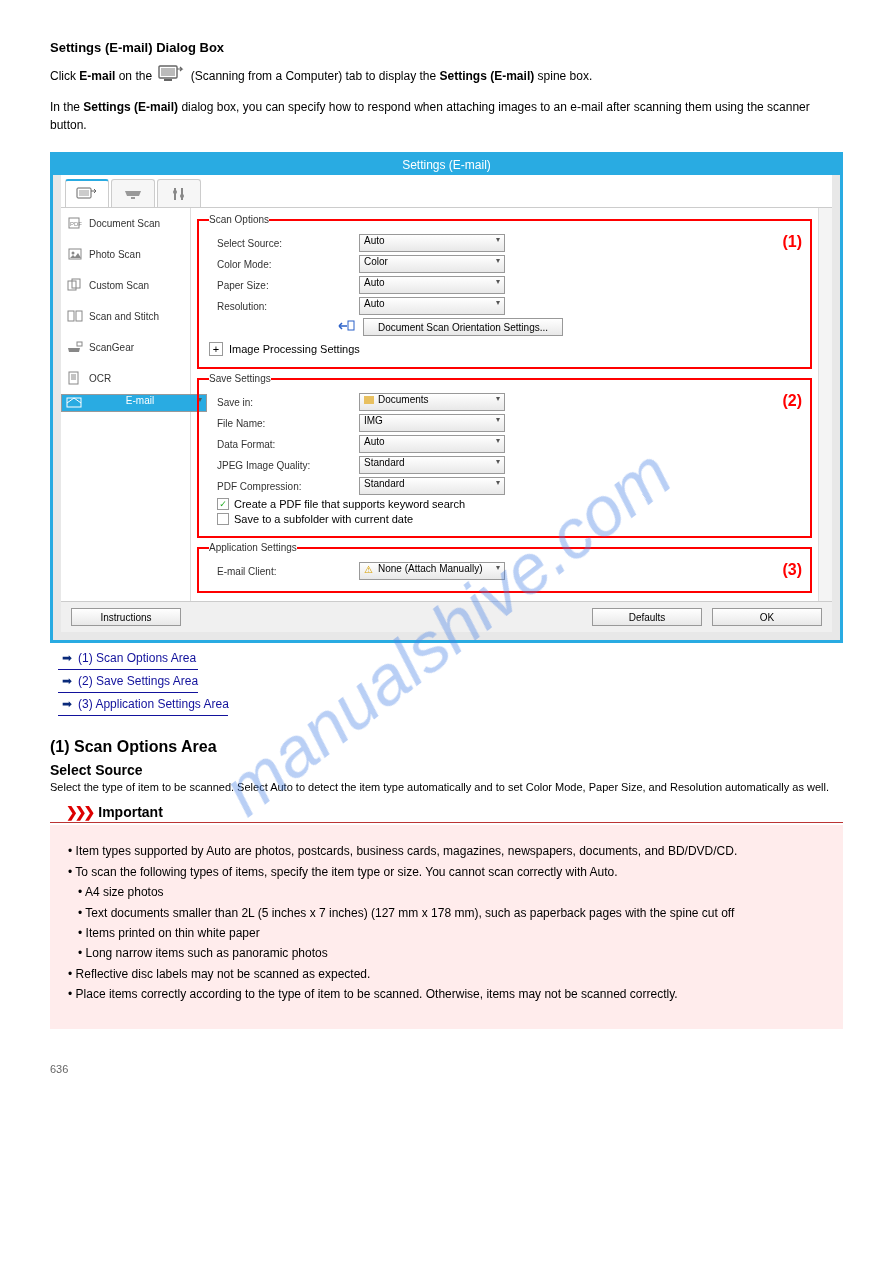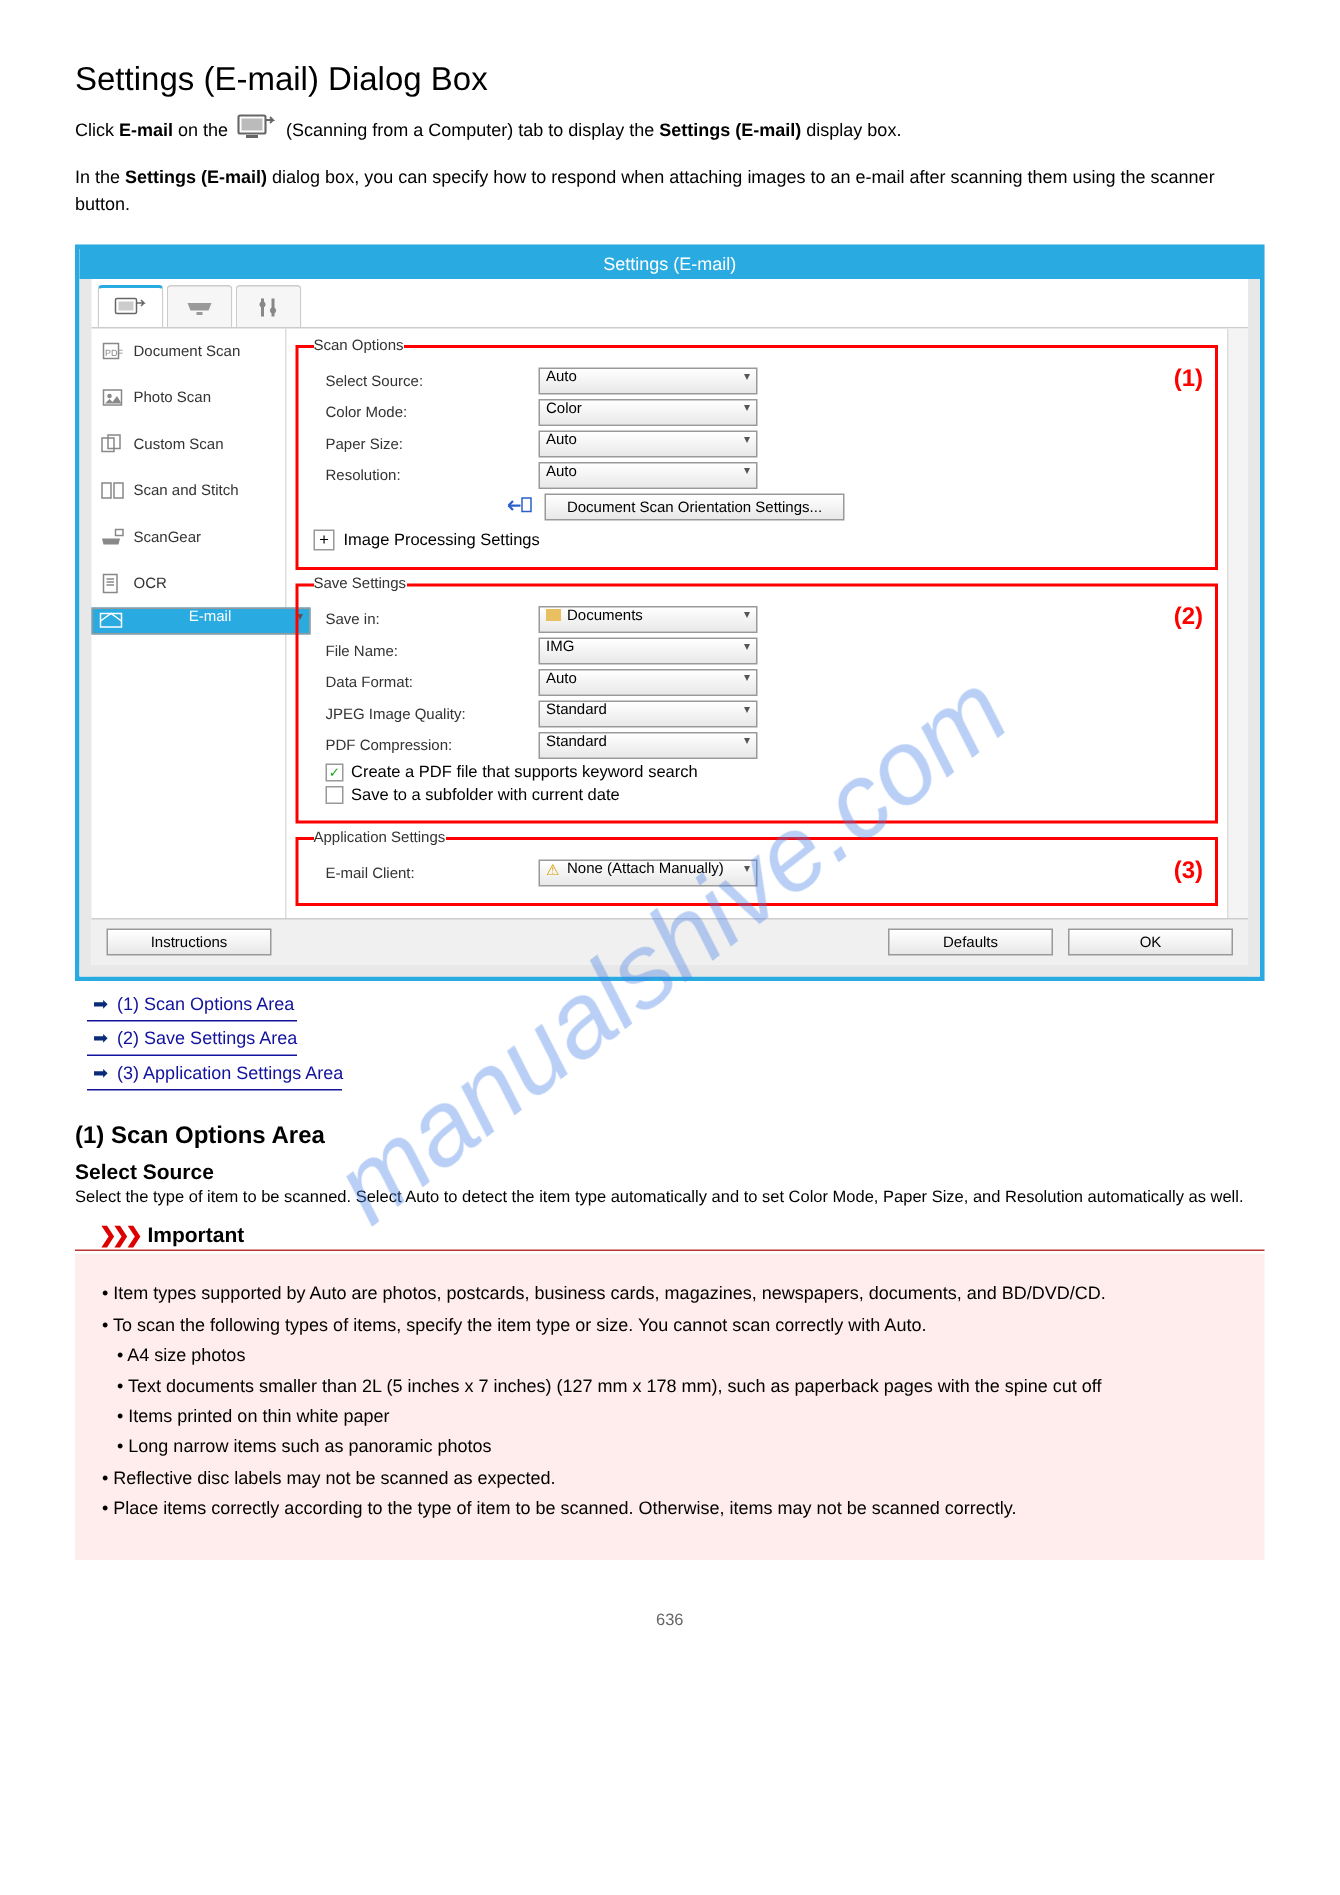--- a/index.html
+++ b/index.html
@@ -1,17 +1,17 @@
 <!DOCTYPE html>
 <html><head>
 <meta charset="utf-8">
 <style>
 *{box-sizing:border-box;margin:0;padding:0}
 body{font-family:"Segoe UI",Tahoma,sans-serif;font-size:11px;background:#fff;color:#000;width:893px;padding:30px 50px}
-h2{font-size:22px;font-weight:normal;margin:10px 0 8px}
+h2{font-size:13px;font-weight:bold;margin:10px 0 8px}
 .intro{font-size:12px;line-height:1.5;margin:8px 0 4px}
 .icon-inline{display:inline-block;vertical-align:middle;margin:0 3px}
 .icon-inline svg{width:26px;height:22px}
 .scr{border:3px solid #29abe2;background:#f0f0f0;margin:18px 0 8px;overflow:hidden}
 .title{background:#29abe2;color:#fff;text-align:center;padding:3px 0;font-size:12px}
 .win{border:8px solid #e8e8e8;border-top:0;background:#fff;display:flex;flex-direction:column}
 .toolbar{display:flex;border-bottom:1px solid #ccc;padding:4px 4px 0;gap:2px}
 .tbtn{width:44px;height:28px;border:1px solid #ccc;border-bottom:none;background:#f6f6f6;display:flex;align-items:center;justify-content:center;border-radius:3px 3px 0 0}
 .tbtn.active{background:#fff;border-top:2px solid #29abe2}
 .body{display:flex}
@@ -44,41 +44,41 @@
 .arrow{color:#0a2a7a;font-size:12px}
 .link{color:#12129c;font-size:12px}
 .linkline{border-bottom:1px solid #12129c;width:140px;height:1px;margin-left:-4px}
 h3{font-size:16px;font-weight:bold;margin:16px 0 4px}
 .subhead{font-size:14px;font-weight:bold;margin:6px 0 2px}
 .para{font-size:11px;margin:2px 0 9px;line-height:1.4}
 .arrows3{font-size:14px;color:#d00;letter-spacing:-3px;font-weight:bold}
 .important{font-size:14px;font-weight:bold;margin-left:3px}
 .hr{border:0;border-top:1px solid #b33;margin:2px 0}
 .note{background:#ffecec;padding:16px 18px 24px;font-size:12px;line-height:1.7}
-.pagenum{text-align:center;font-size:11px;color:#666;margin-top:34px}
+.pagenum{text-align:left;font-size:11px;color:#666;margin-top:34px}
 .wm{position:fixed;left:50%;top:50%;transform:translate(-50%,-50%) rotate(-38deg);font-size:70px;color:rgba(70,130,230,0.38);font-family:Arial,sans-serif;pointer-events:none;z-index:999;font-style:italic}
 </style>
 </head>
 <body>
 
 <div class="wm">manualshive.com</div>
 
 <h2>Settings (E-mail) Dialog Box</h2>
 
 <p class="intro">
   <span>Click </span><b>E-mail</b><span> on the </span>
   <span class="icon-inline">
     <svg viewBox="0 0 26 22">
         <rect x="1" y="3" width="18" height="12" rx="1" fill="none" stroke="#666" stroke-width="1.4"></rect>
         <rect x="3" y="5" width="14" height="8" fill="#bbb"></rect>
         <rect x="6" y="16" width="8" height="2" fill="#666"></rect>
         <path d="M19 6 h5 l-2 -2 M24 6 l-2 2" stroke="#666" stroke-width="1.2" fill="none"></path>
       </svg>
   </span>
-  <span>(Scanning from a Computer) tab to display the </span><b>Settings (E-mail)</b><span> display box.</span>
+  <span>(Scanning from a Computer) tab to display the </span><b>Settings (E-mail)</b><span> spine box.</span>
 </p>
 <p class="intro">
   <span>In the </span><b>Settings (E-mail)</b><span> dialog box, you can specify how to respond when attaching images to an e-mail after scanning them using the scanner button.</span>
 </p>
 
 <div class="scr">
   <div class="title">Settings (E-mail)</div>
   <div class="win">
     <div class="toolbar">
       <div class="tbtn active">

